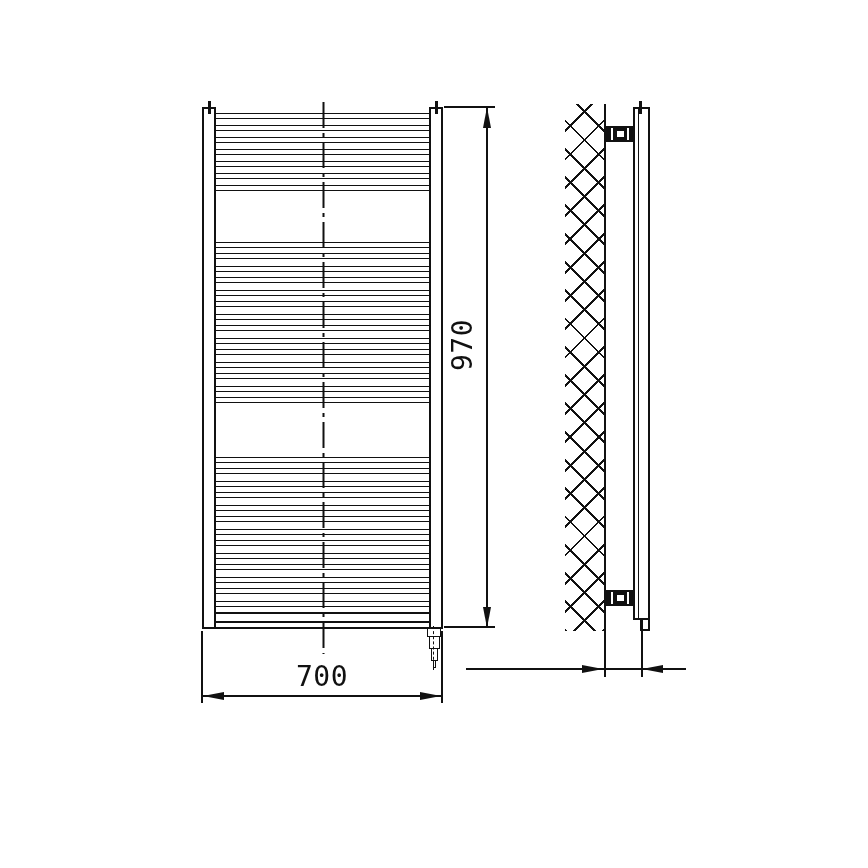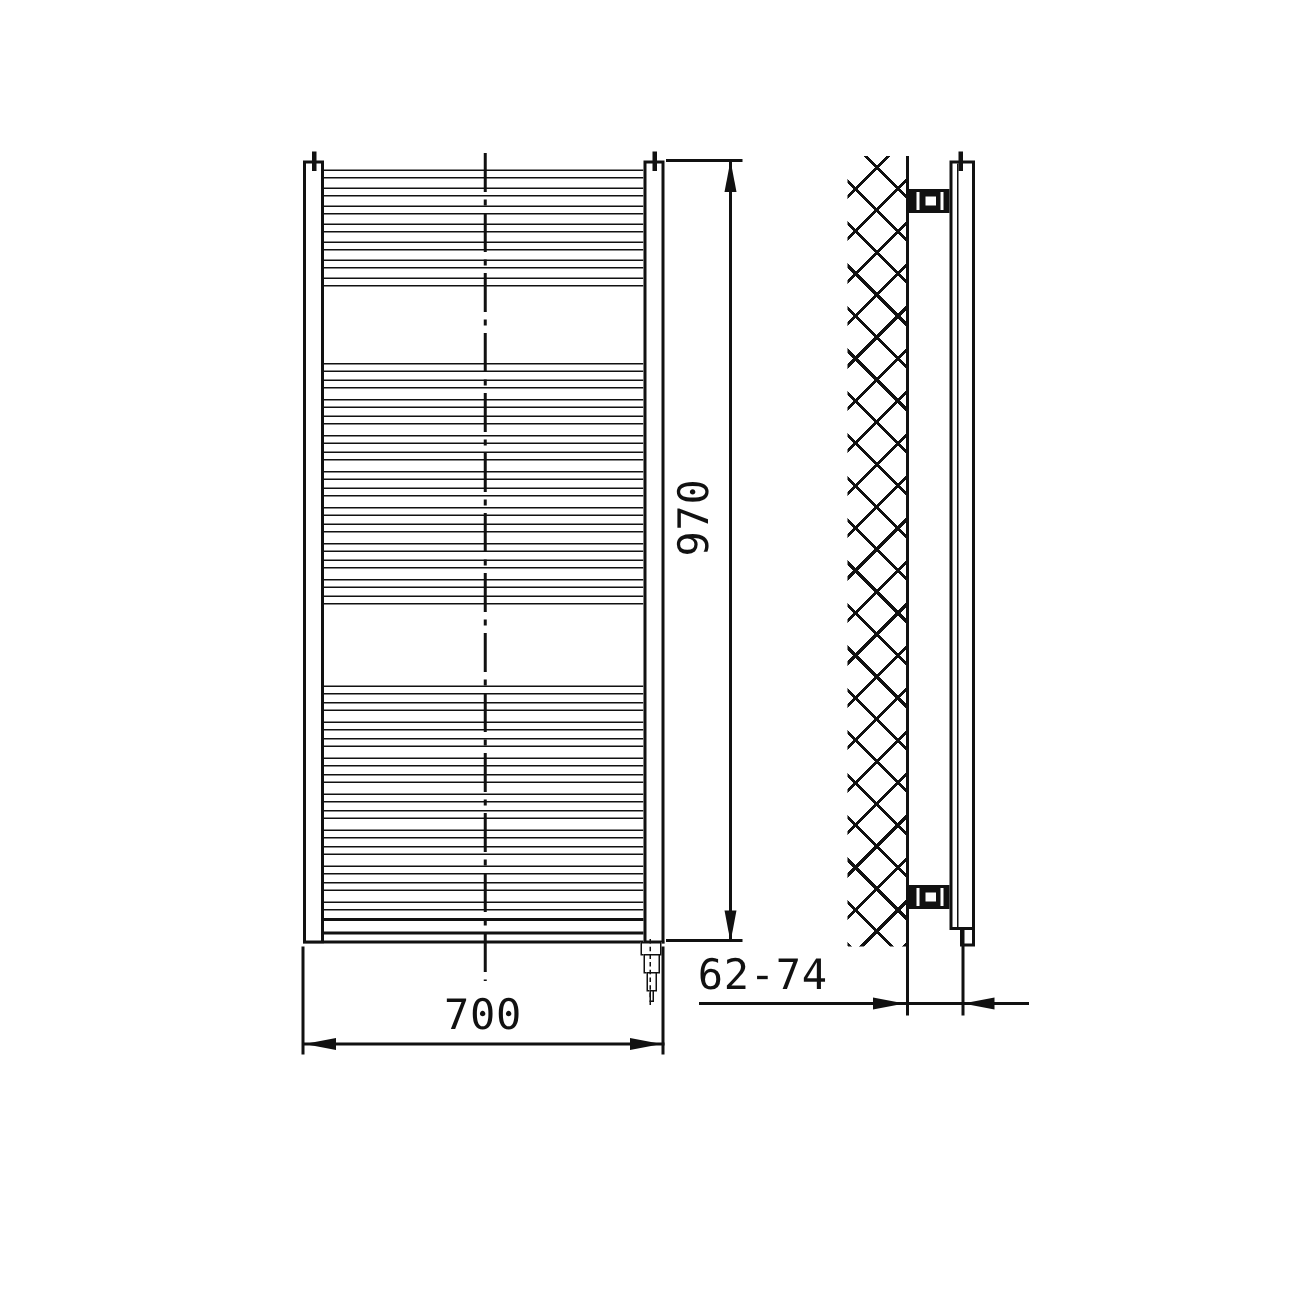--- a/index.html
+++ b/index.html
@@ -176,15 +176,14 @@
   <div class="ln ext-600-r"></div>
   <div class="ln dim-600-line"></div>
   <div class="arr left w-l"></div>
   <div class="arr right w-r"></div>
   <div class="dim-label lbl-600">700</div>
 
   <div class="ln dim-dep-line"></div>
   <div class="ln ext-dep"></div>
   <div class="arr right d-l"></div>
   <div class="arr left d-r"></div>
-  <div class="dim-label lbl-dep">62-74</div>
 
 </div>
 
 </body></html>

